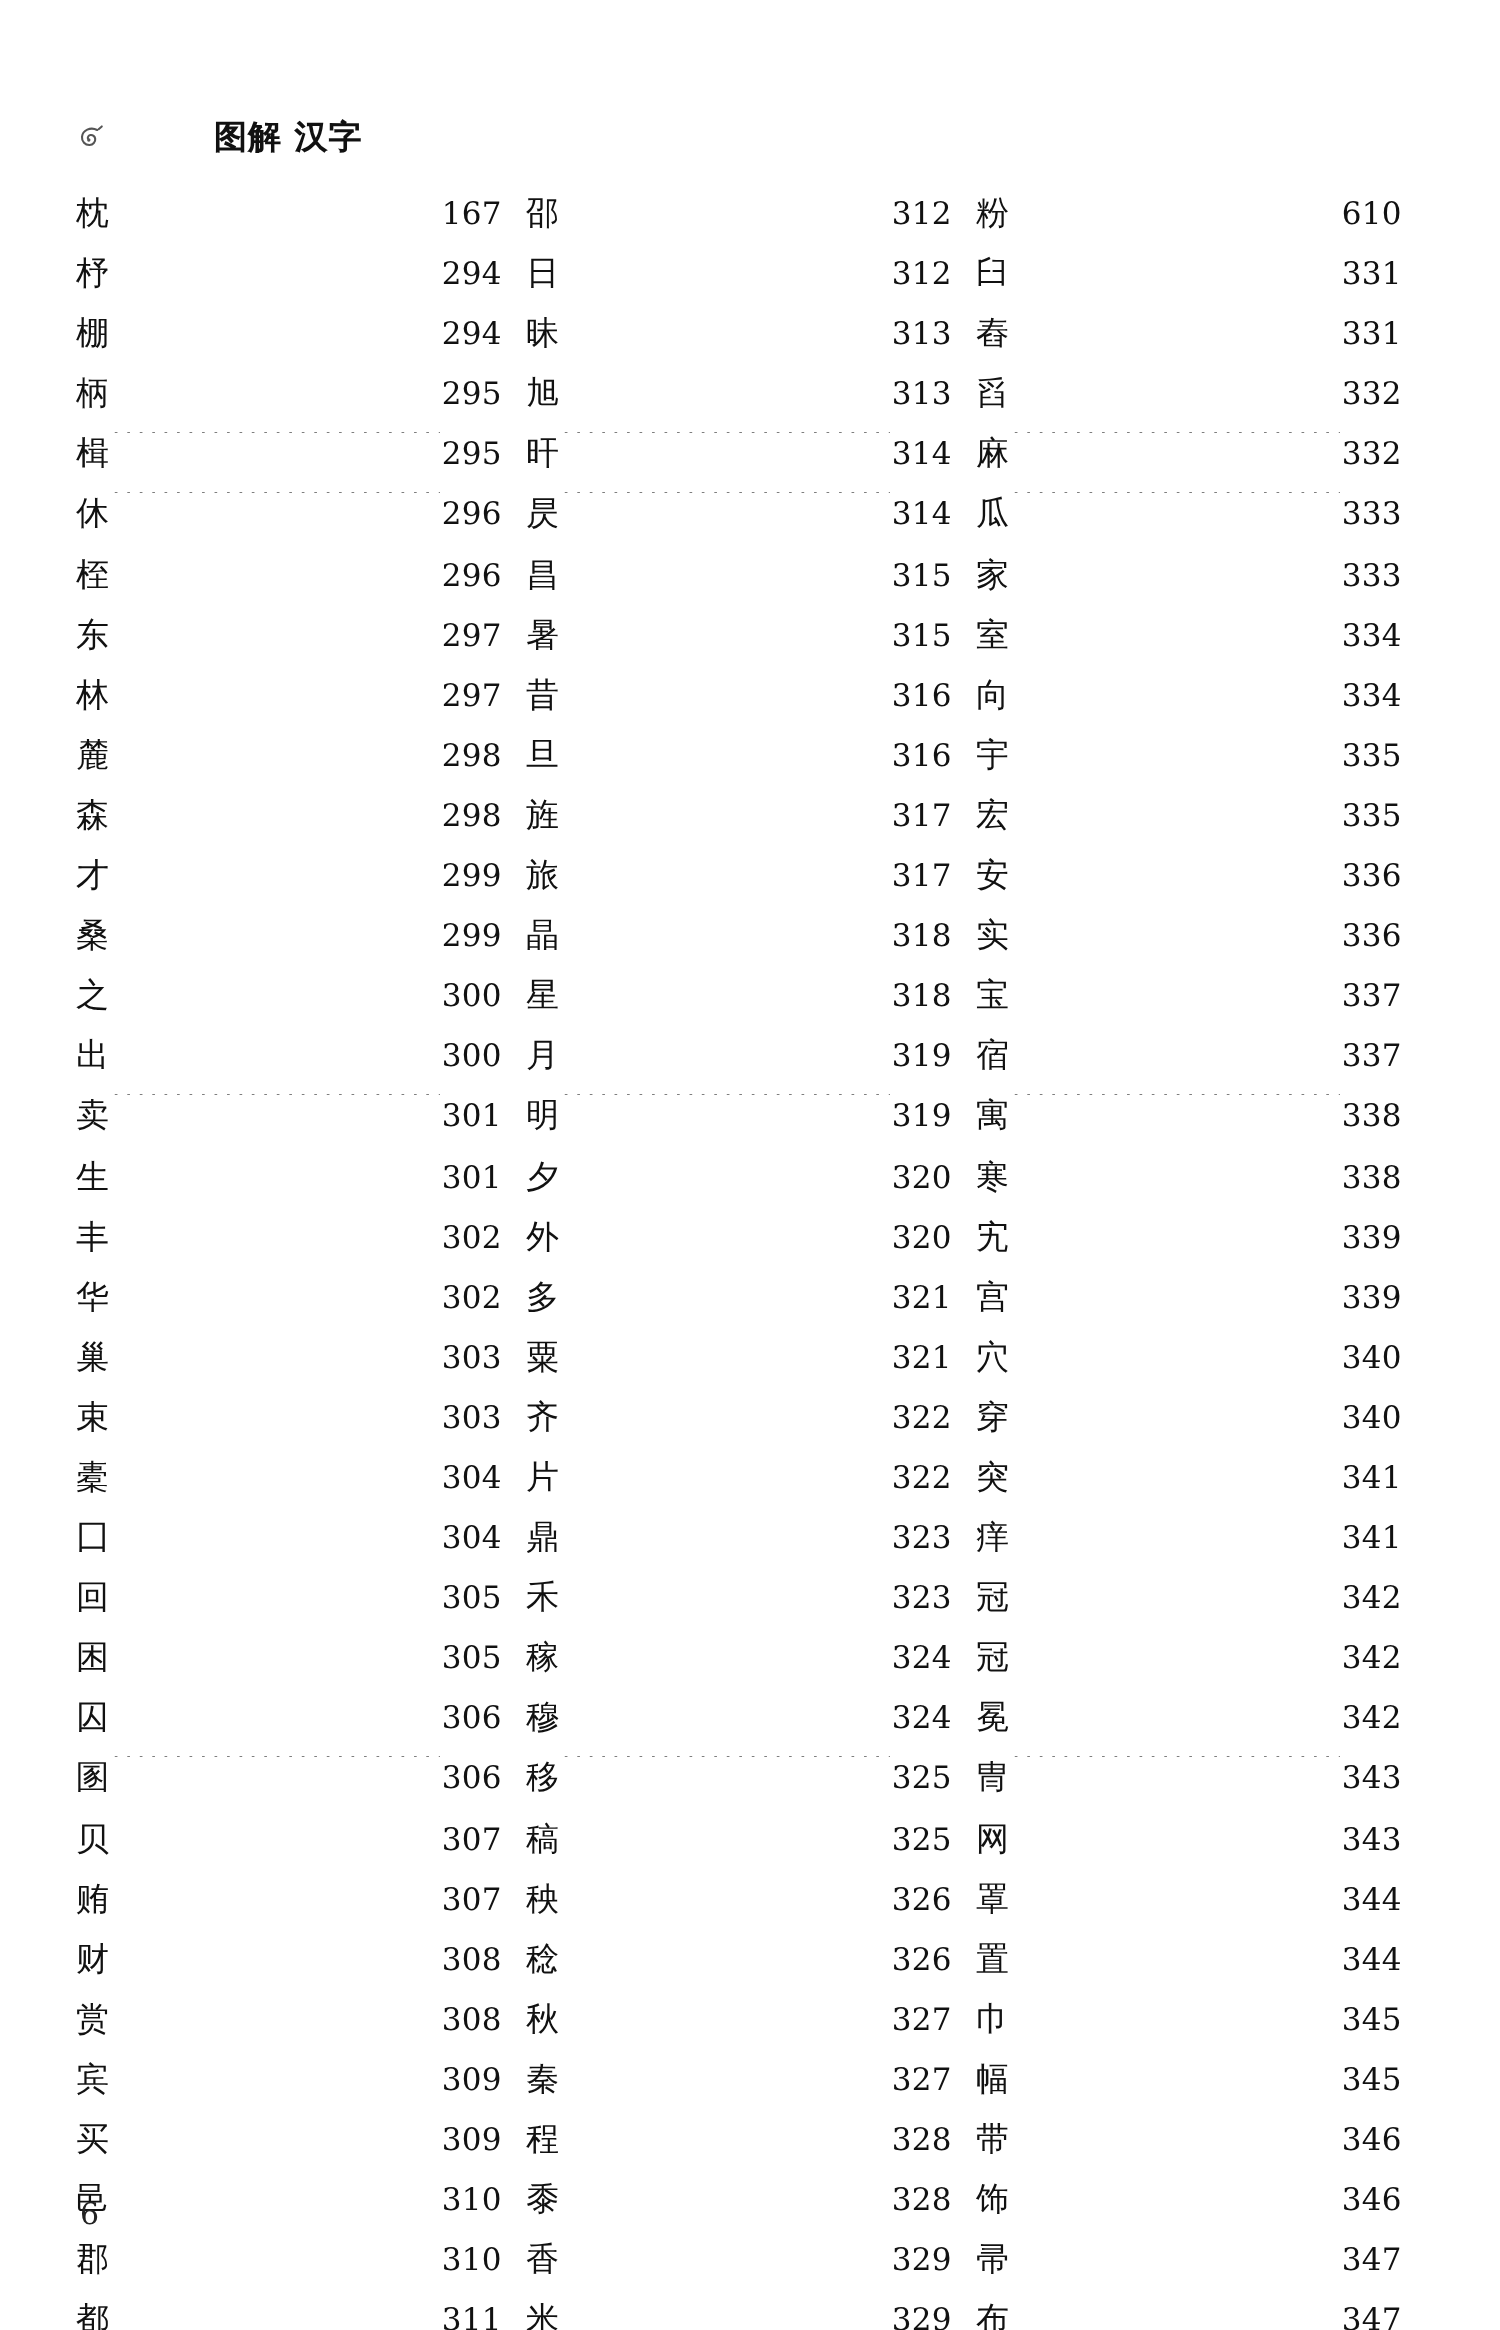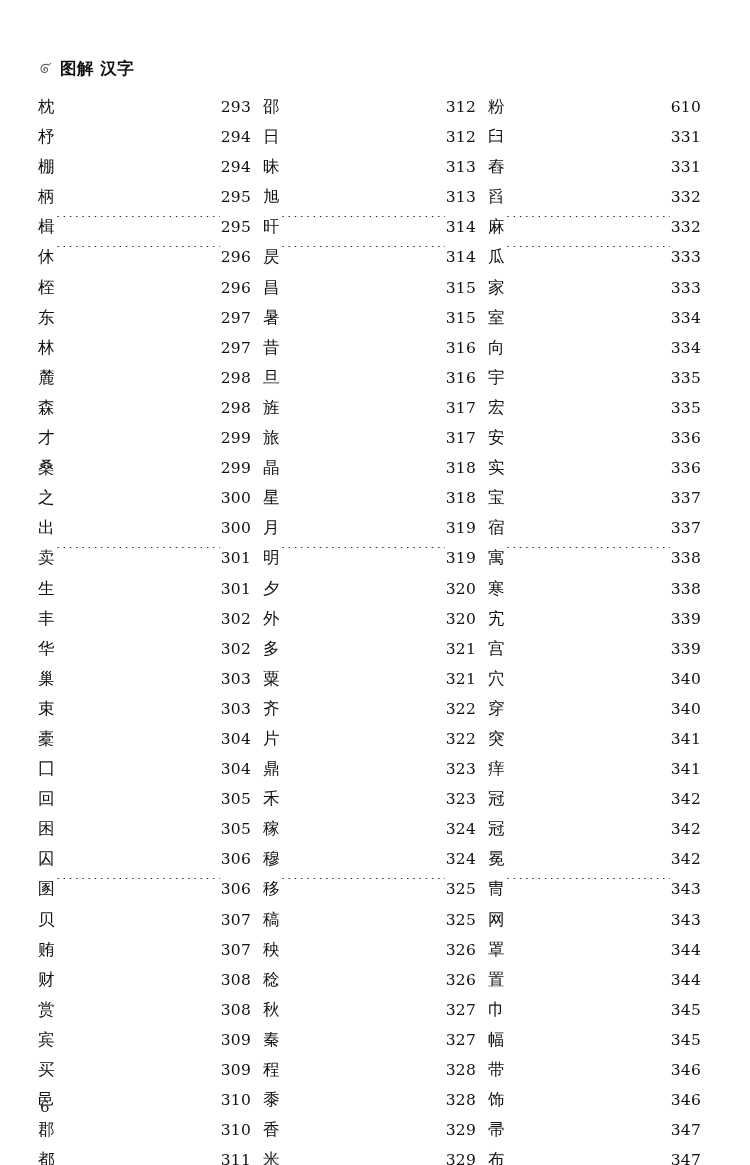--- a/index.html
+++ b/index.html
@@ -43,20 +43,21 @@
     flex: 0 0 auto;
   }
   .header-icon svg { display: block; }
   .header-title {
     font-family: "DejaVu Serif", "Liberation Serif", serif;
     font-weight: bold;
     font-size: 16.5px;
     letter-spacing: 0.5px;
     color: #111;
     white-space: pre;
+    margin-left: 47px;
   }
 
   
   .columns {
     position: absolute;
     left: 38px;
     top: 92px;
     width: 676px;
     display: flex;
     gap: 0px;
@@ -136,21 +137,21 @@
       </svg>
     </span>
     <span class="header-title">图解 汉字</span>
   </div>
 
   <div class="columns">
     <div class="col">
         <div class="entry">
           <span class="entry-char">枕</span>
           <span class="entry-leader"></span>
-          <span class="entry-page">293</span>
+          <span class="entry-page">167</span>
         </div>
         <div class="entry">
           <span class="entry-char">杼</span>
           <span class="entry-leader"></span>
           <span class="entry-page">294</span>
         </div>
         <div class="entry">
           <span class="entry-char">棚</span>
           <span class="entry-leader"></span>
           <span class="entry-page">294</span>

